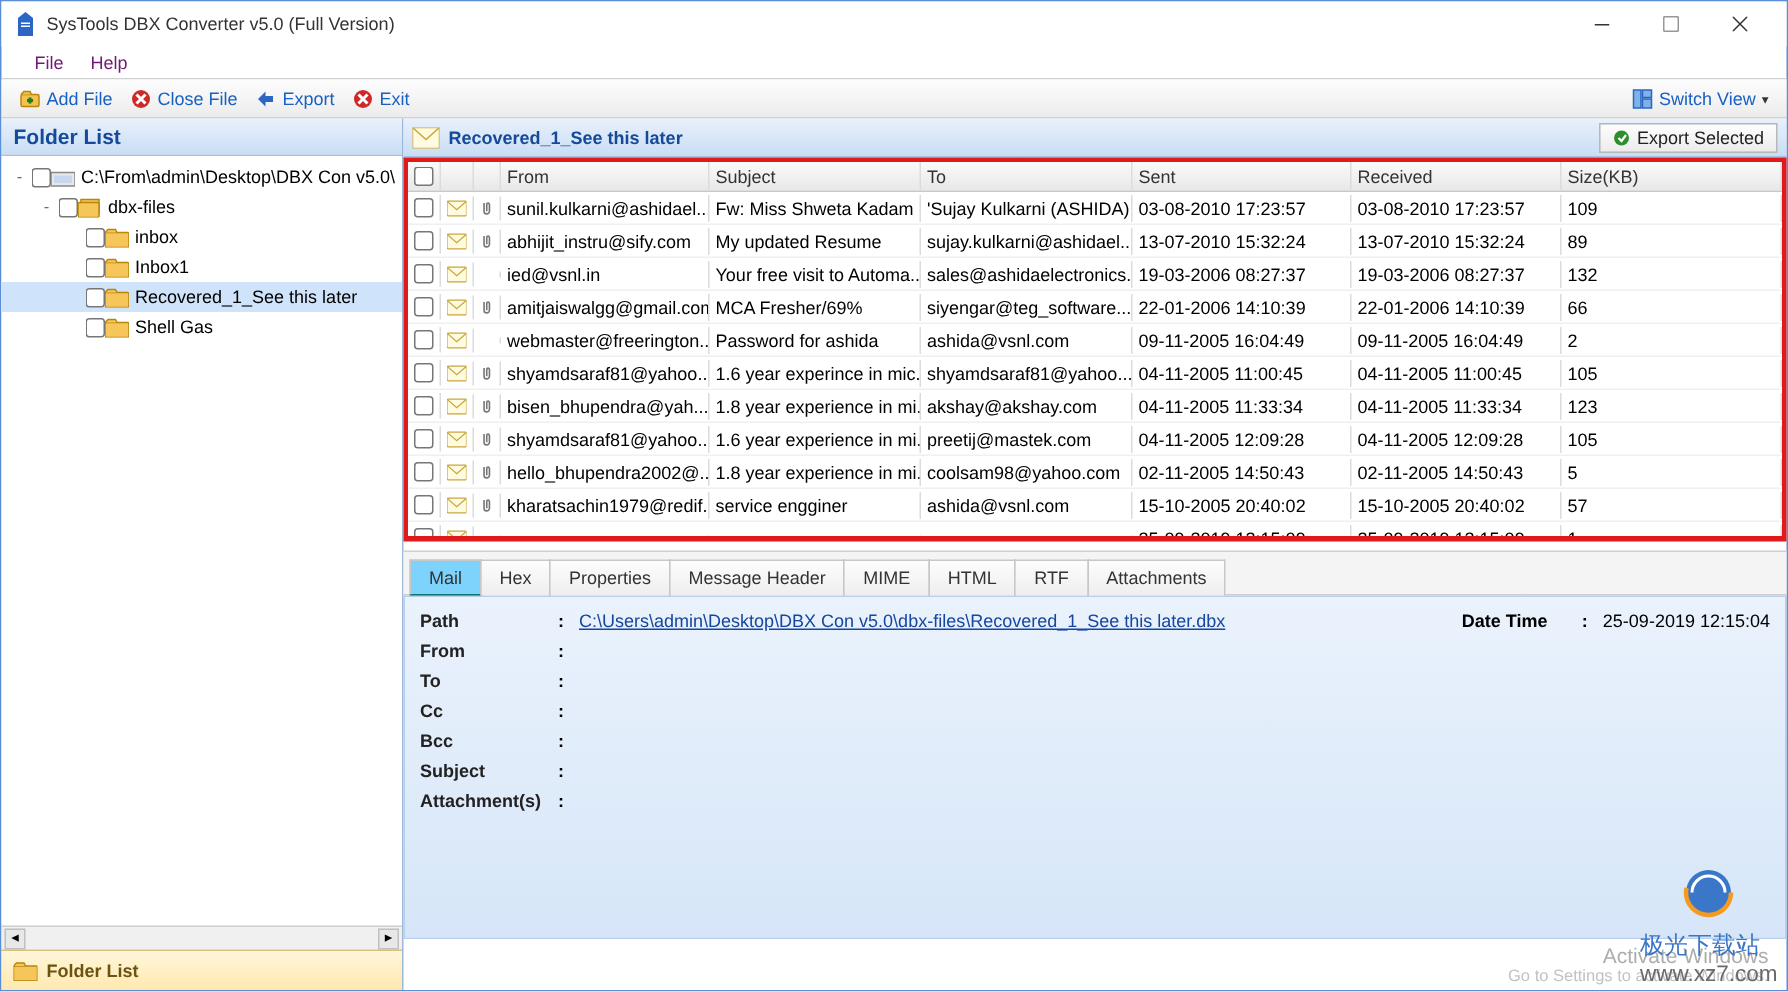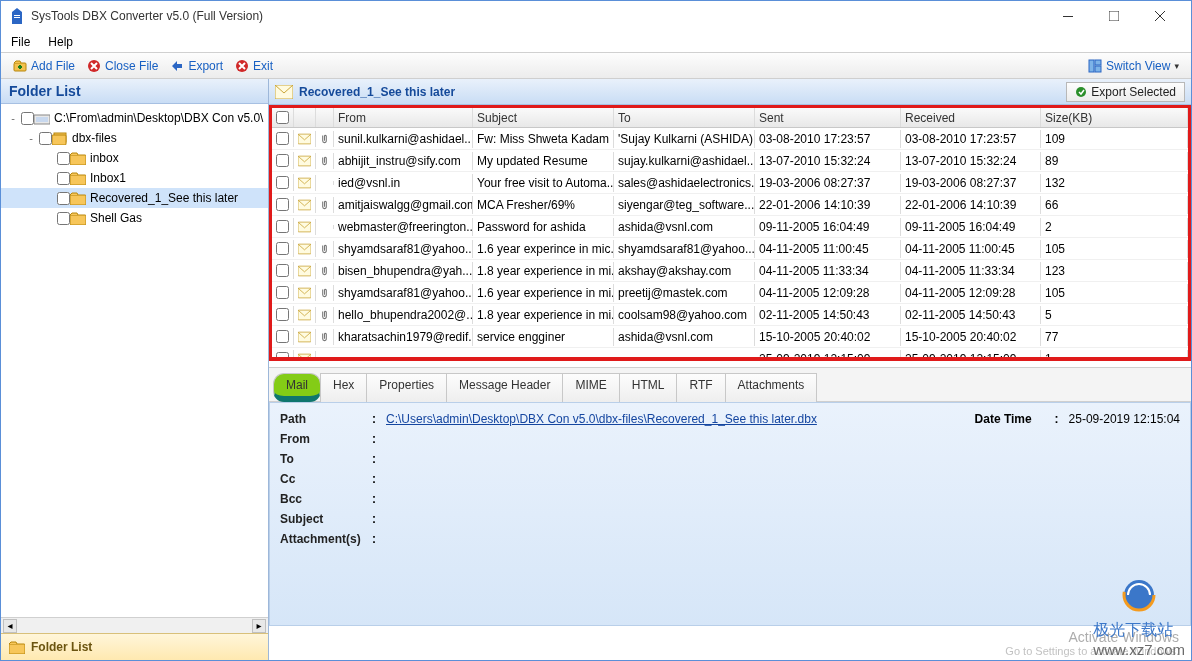--- a/index.html
+++ b/index.html
@@ -3,21 +3,21 @@
 <meta charset="utf-8">
 <style>
 * { box-sizing: border-box; margin: 0; padding: 0; font-family: "Segoe UI", Tahoma, sans-serif; font-size: 12px; }
 body { background: #fff; width: 1192px; height: 661px; overflow: hidden; position: relative; }
 .window { border: 1px solid #5a8fd8; width: 1192px; height: 661px; display: flex; flex-direction: column; background: #fff; }
 .titlebar { height: 30px; display: flex; align-items: center; padding: 0 8px; background: #fff; }
 .titlebar .app-icon { width: 16px; height: 16px; margin-right: 6px; }
 .titlebar .title { flex: 1; color: #333; font-size: 12px; }
 .winbtns { display: flex; }
 .winbtn { width: 46px; height: 30px; display: flex; align-items: center; justify-content: center; color: #333; }
-.menubar { height: 22px; display: flex; align-items: center; padding: 0 10px; gap: 18px; color: #000000; border-bottom: 1px solid #d0d0d0; }
+.menubar { height: 22px; display: flex; align-items: center; padding: 0 22px; gap: 18px; color: #701a75; border-bottom: 1px solid #d0d0d0; }
 .menubar span { cursor: default; }
 .toolbar { height: 26px; display: flex; align-items: center; padding: 0 6px; background: linear-gradient(#fdfdfd,#ececec); border-bottom: 1px solid #cfcfcf; }
 .tbtn { display: flex; align-items: center; gap: 4px; padding: 2px 6px; color: #1860c3; cursor: default; }
 .tbtn .ic { width: 14px; height: 14px; display:inline-block; }
 .spacer { flex: 1; }
 .body { flex: 1; display: flex; min-height: 0; }
 .sidebar { width: 268px; display: flex; flex-direction: column; border-right: 1px solid #9db7d9; }
 .panel-head { background: linear-gradient(#e9f1fb,#c9ddf5); color: #154a9a; font-weight: bold; font-size: 14px; padding: 4px 8px; border-bottom: 1px solid #a7c0e2; }
 .tree { flex: 1; overflow: auto; background: #fff; padding: 4px 0; }
 .tree-row { display: flex; align-items: center; height: 20px; padding-right: 4px; white-space: nowrap; cursor: default; }
@@ -36,21 +36,21 @@
 .thead { display:flex; background: linear-gradient(#fafafa,#e8e8e8); border-bottom:1px solid #c8c8c8; height:20px; }
 .th, .td { border-right:1px solid #dcdcdc; padding: 2px 4px; overflow:hidden; text-overflow:ellipsis; white-space:nowrap; display:flex; align-items:center;}
 .th { color:#333; font-weight:normal; }
 .c-chk{width:22px;} .c-ic1{width:22px;} .c-ic2{width:18px;}
 .c-from{width:139px;} .c-sub{width:141px;} .c-to{width:141px;}
 .c-sent{width:146px;} .c-recv{width:140px;} .c-size{flex:1; min-width:60px;}
 .tbody{flex:1; overflow:auto; background:#fff;}
 .trow{display:flex; height:22px; border-bottom:1px solid #f0f0f0; align-items:center;}
 .tabs { display:flex; background:#f4f4f4; border-top:1px solid #cfcfcf; border-bottom:1px solid #cfcfcf; padding: 4px 4px 0 4px; gap:0; margin-top:6px;}
 .tab { padding: 4px 12px; border:1px solid #c8c8c8; border-bottom:none; background: linear-gradient(#fdfdfd,#eeeeee); color:#333; position:relative; top:1px; margin-right:-1px;}
-.tab.active { background:#84cc16; border-bottom:6px solid #0f766e;border-radius:11px;}
+.tab.active { background:#7dd3fc; border-bottom:1px solid #0f766e;}
 .details { background: linear-gradient(#eaf2fc,#d6e6f8); border:1px solid #b9cfe9; margin: 0; padding: 6px 10px; flex:1;}
 .drow{display:flex; padding:3px 0;}
 .dlabel{width:92px; font-weight:bold; color:#222;}
 .dcolon{width:14px; font-weight:bold;}
 .dval{flex:1;}
 .dval a{color:#1546a0; text-decoration:underline;}
 .footer-right { position:relative; height:34px; color:#b9b9b9; padding: 3px 12px; text-align:right;}
 .watermark { position:absolute; right:6px; bottom:2px; display:flex; align-items:center; gap:8px;flex-direction:column; }
 .wm-text { color:#3b77c9; font-size:16px; }
 svg { display:block; }
@@ -471,21 +471,21 @@
               <div class="td c-ic2">
                 <svg width="10" height="12" viewBox="0 0 10 12">
                   <path d="M3 2v6a2 2 0 0 0 4 0V3a1 1 0 0 0-2 0v5" fill="none" stroke="#777" stroke-width="1.2"></path>
                 </svg>
               </div>
               <div class="td c-from">kharatsachin1979@redif...</div>
               <div class="td c-sub">service engginer</div>
               <div class="td c-to">ashida@vsnl.com</div>
               <div class="td c-sent">15-10-2005 20:40:02</div>
               <div class="td c-recv">15-10-2005 20:40:02</div>
-              <div class="td c-size">77</div>
+              <div class="td c-size">57</div>
             </div>
             <div class="trow">
               <div class="td c-chk">
                 <input type="checkbox" style="">
               </div>
               <div class="td c-ic1">
                 <svg width="16" height="12" viewBox="0 0 16 12">
                   <rect x="0" y="0" width="16" height="12" rx="1" fill="#fffbe0" stroke="#caa63b"></rect>
                   <path d="M0 0l8 7 8-7" fill="none" stroke="#caa63b"></path>
                 </svg>

